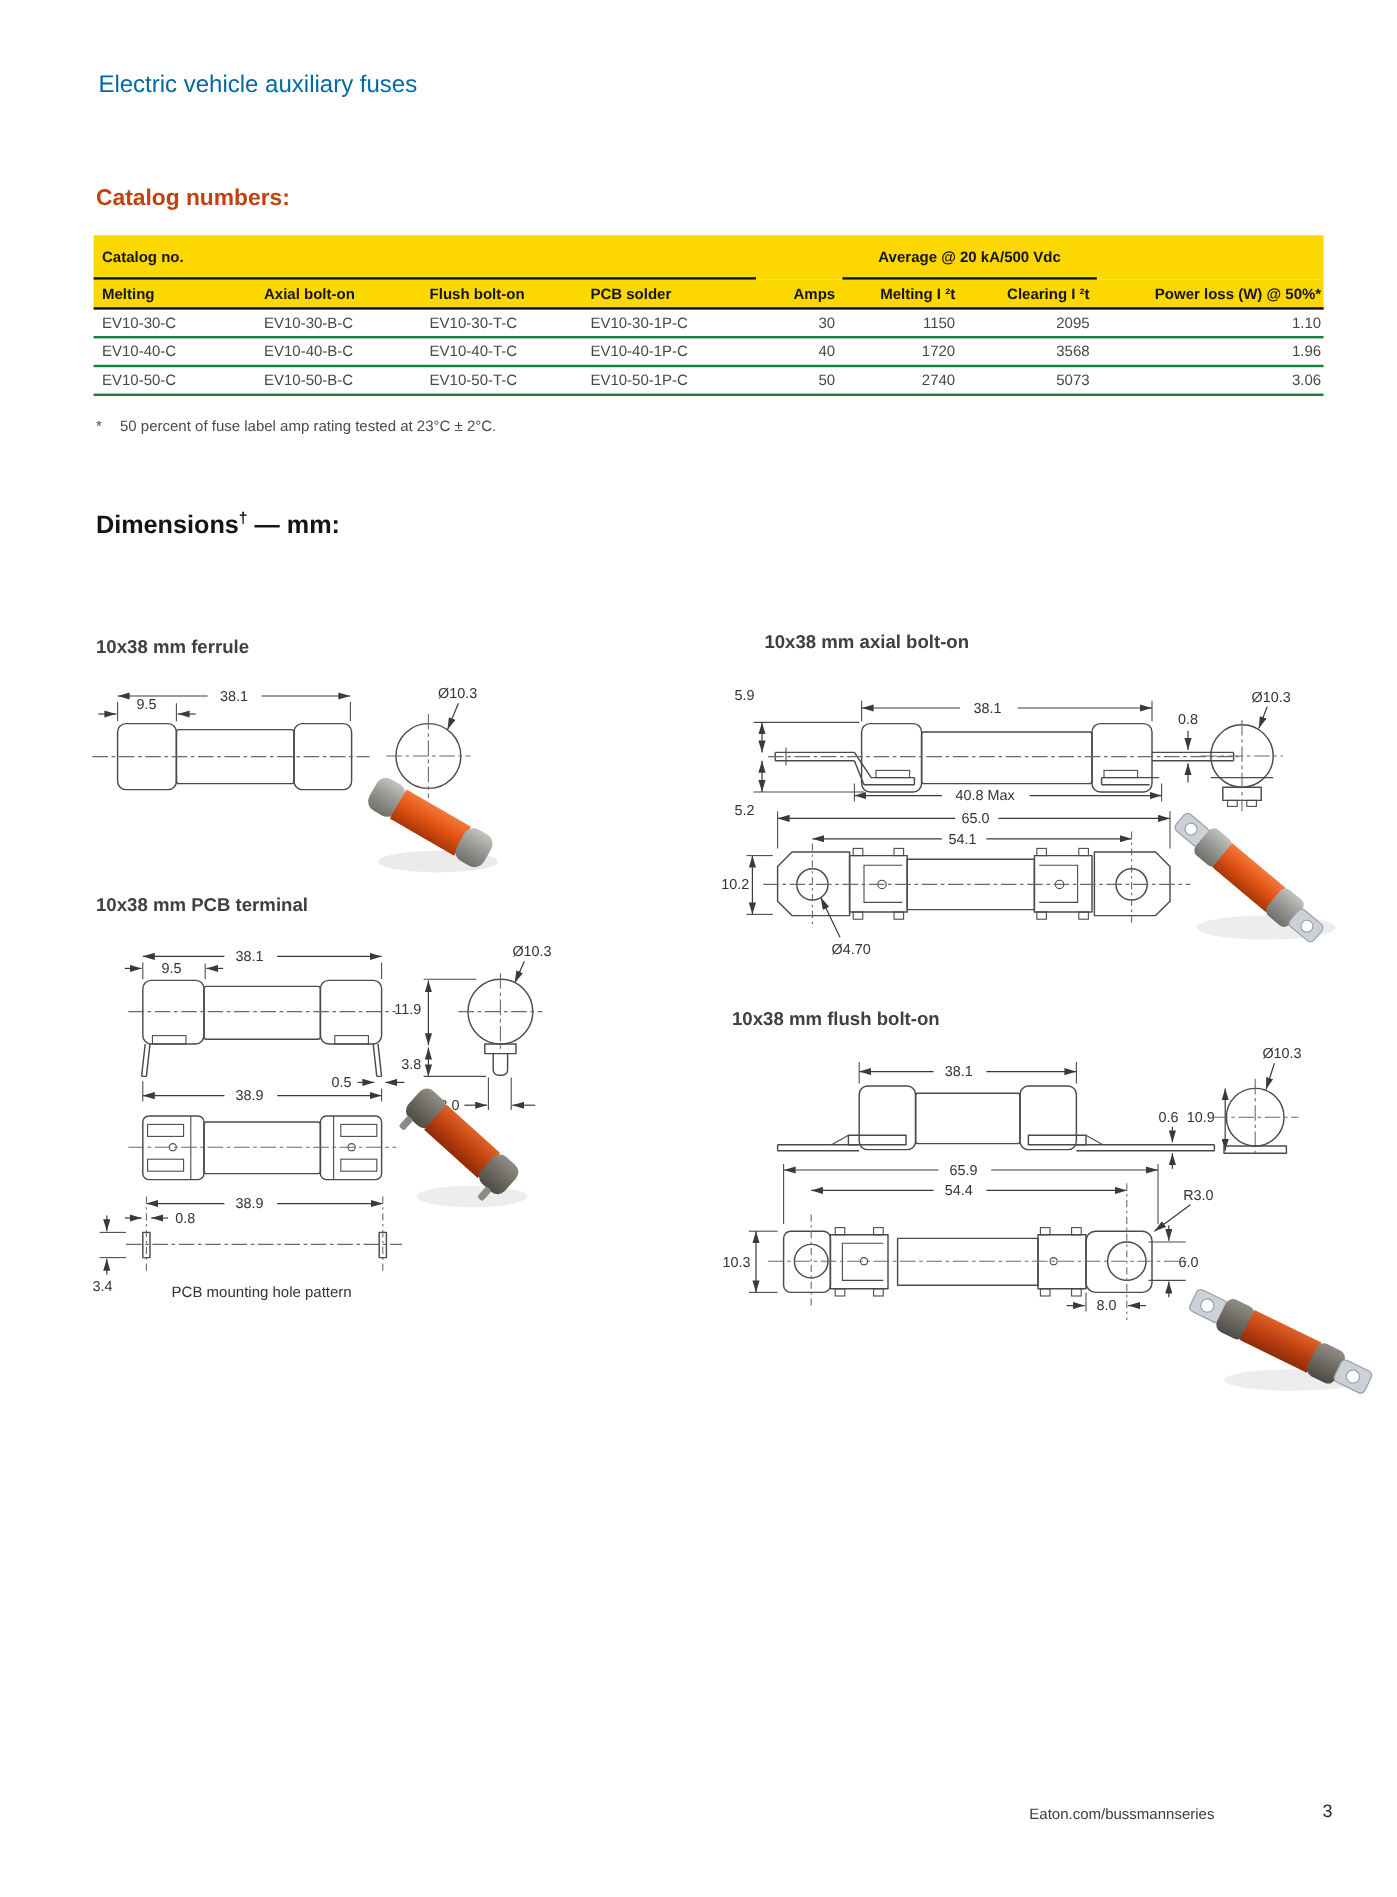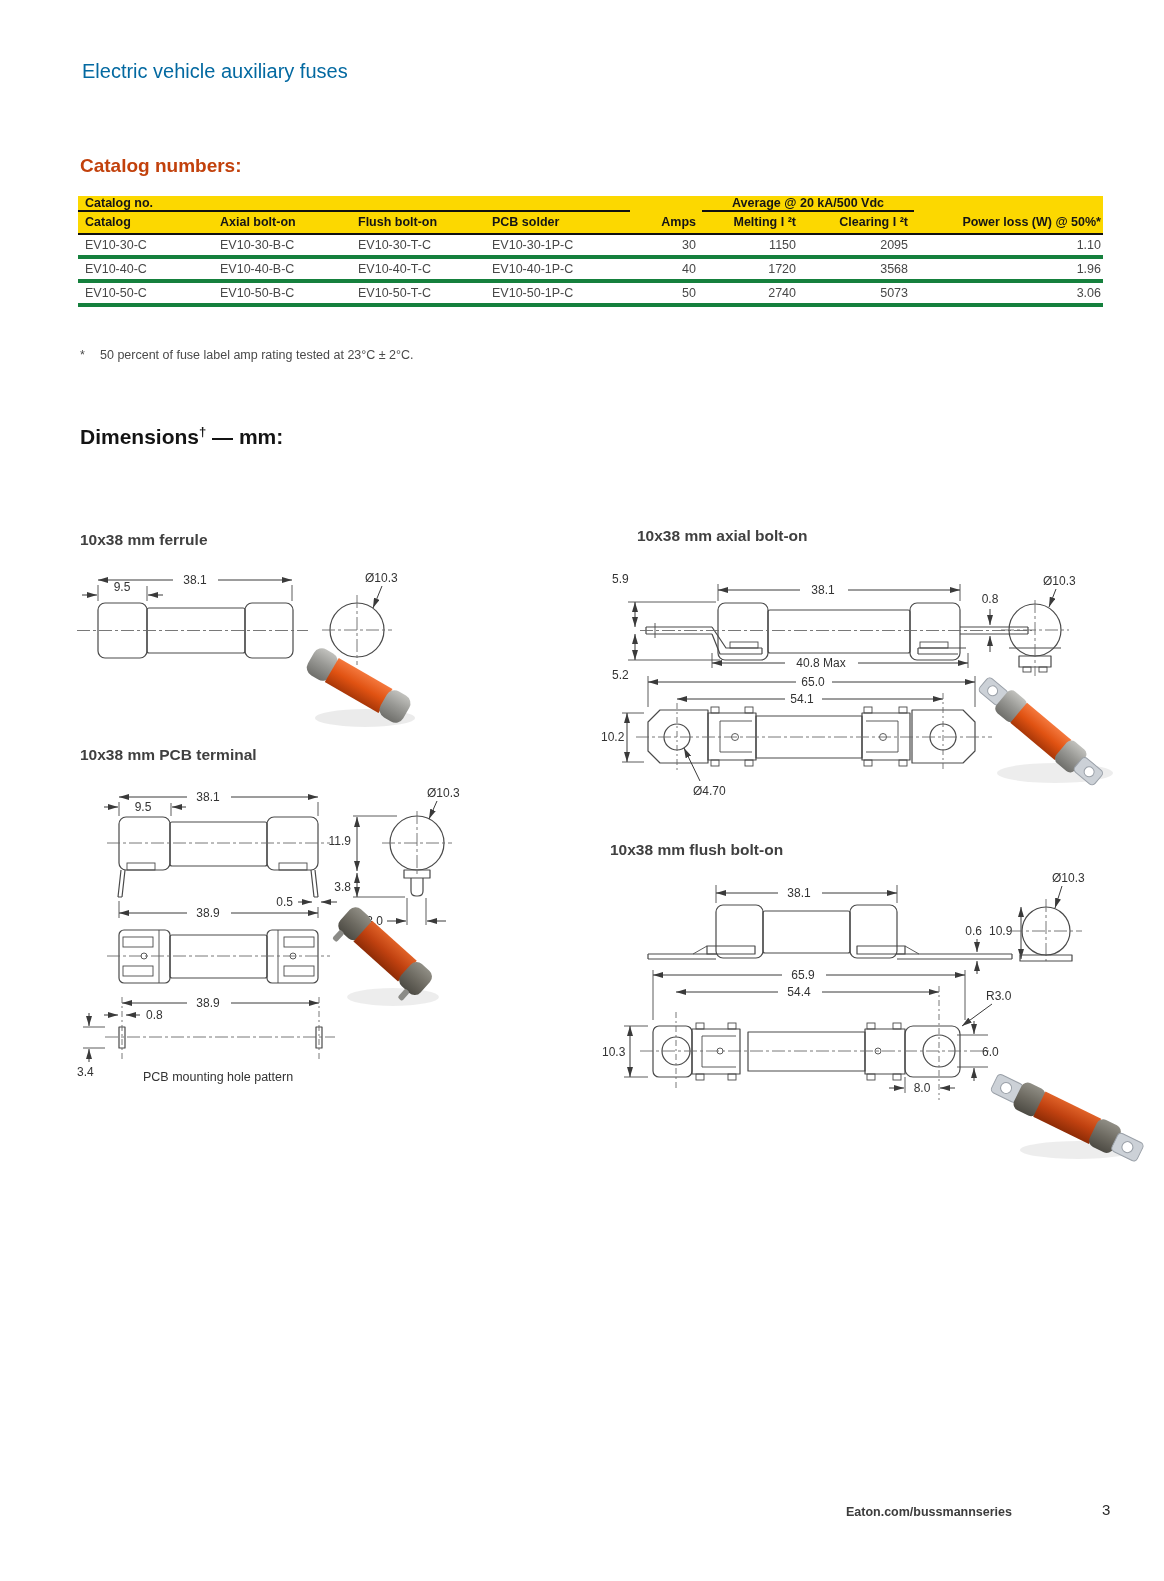--- a/index.html
+++ b/index.html
@@ -7,29 +7,29 @@
   .page {
     position:relative; width:1164px; height:1581px; background:#fff;
     font-family:"Liberation Sans", sans-serif; color:#222; overflow:hidden;
   }
   .doc-title { position:absolute; left:82px; top:60px; font-size:20px; color:#0369a1; }
   .h-catalog { position:absolute; left:80px; top:155px; font-size:19px; font-weight:bold; color:#c2410c; }
   .h-dim     { position:absolute; left:80px; top:424px; font-size:21px; font-weight:bold; color:#141414; }
   .h-dim sup { font-size:62%; }
 
   .table { position:absolute; left:78px; top:196px; width:1025px; font-size:12.5px; }
-  .grow { display:grid; grid-template-columns:552px 72px 212px 189px; background:#fcd800; height:14px; }
+  .grow { display:grid; grid-template-columns:552px 72px 212px 189px; background:#fcd800; height:37px; }
   .grow .gcell { font-weight:bold; color:#151515; display:flex; align-items:center; }
   .gcell.catno { padding-left:7px; border-bottom:2px solid #101010; }
   .gcell.avg   { justify-content:center; border-bottom:2px solid #101010; }
   .hrow { display:grid; grid-template-columns:135px 138px 134px 145px 72px 100px 112px 189px;
           background:#fcd800; height:25px; border-bottom:2px solid #101010; }
   .hrow .cell { font-weight:bold; color:#151515; }
   .drow { display:grid; grid-template-columns:135px 138px 134px 145px 72px 100px 112px 189px;
-          height:24px; border-bottom:4px solid #15803d; }
+          height:24px; border-bottom:2px solid #15803d; }
   .drow .cell { color:#474747; }
   .cell { display:flex; align-items:center; padding-left:7px; }
   .cell.num { justify-content:flex-end; padding-left:0; padding-right:6px; }
   .cell.num.tight { padding-right:2px; }
 
   .footnote { position:absolute; left:80px; top:330px; font-size:12.5px; color:#4a4a4a;margin-top:18px; }
   .footnote .star { display:inline-block; width:20px; }
 
   .sec-title { position:absolute; font-size:15.5px; font-weight:bold; color:#404040; }
   #t-ferrule { left:80px;  top:531px; }
@@ -45,21 +45,21 @@
 
   .outline { fill:none; stroke:#4a4a4a; stroke-width:1.2; stroke-linejoin:round; }
   .thin    { fill:none; stroke:#4a4a4a; stroke-width:0.9; }
   .dim     { fill:none; stroke:#3a3a3a; stroke-width:1; }
   .cl      { fill:none; stroke:#6a6a6a; stroke-width:0.9; stroke-dasharray:13 3 3 3; }
   .dcl     { fill:none; stroke:#6a6a6a; stroke-width:0.9; stroke-dasharray:6 3 2 3; }
   svg text { font-family:"Liberation Sans", sans-serif; font-size:12px; fill:#333; }
   text.cap12 { font-size:12.5px; }
   .ta-m { text-anchor:middle; } .ta-e { text-anchor:end; }
 
-  .footer-url { position:absolute; top:1505px; right:152px; font-size:12.5px; color:#3c3c3c;font-weight:bold; }
+  .footer-url { position:absolute; top:1505px; right:152px; font-size:12.5px; color:#3c3c3c; }
   .footer-page { position:absolute; top:1501px; left:1102px; font-size:15px; color:#2a2a2a; }
 </style>
 </head>
 <body>
 
 <div class="page">
 
   <svg width="0" height="0" style="position:absolute">
     <defs>
       <marker id="arr" viewBox="0 0 10 6" refX="10" refY="3" markerWidth="10" markerHeight="6" orient="auto-start-reverse">
@@ -92,21 +92,21 @@
   <div class="h-catalog">Catalog numbers:</div>
 
   <div class="table">
     <div class="grow">
       <div class="gcell catno">Catalog no.</div>
       <div class="gcell"></div>
       <div class="gcell avg">Average @ 20 kA/500 Vdc</div>
       <div class="gcell"></div>
     </div>
     <div class="hrow">
-      <div class="cell">Catalog</div>
+      <div class="cell">Melting</div>
       <div class="cell">Axial bolt-on</div>
       <div class="cell">Flush bolt-on</div>
       <div class="cell">PCB solder</div>
       <div class="cell num">Amps</div>
       <div class="cell num">Melting I ²t</div>
       <div class="cell num">Clearing I ²t</div>
       <div class="cell num tight">Power loss (W) @ 50%*</div>
     </div>
     <div class="drow">
       <div class="cell">EV10-30-C</div>

